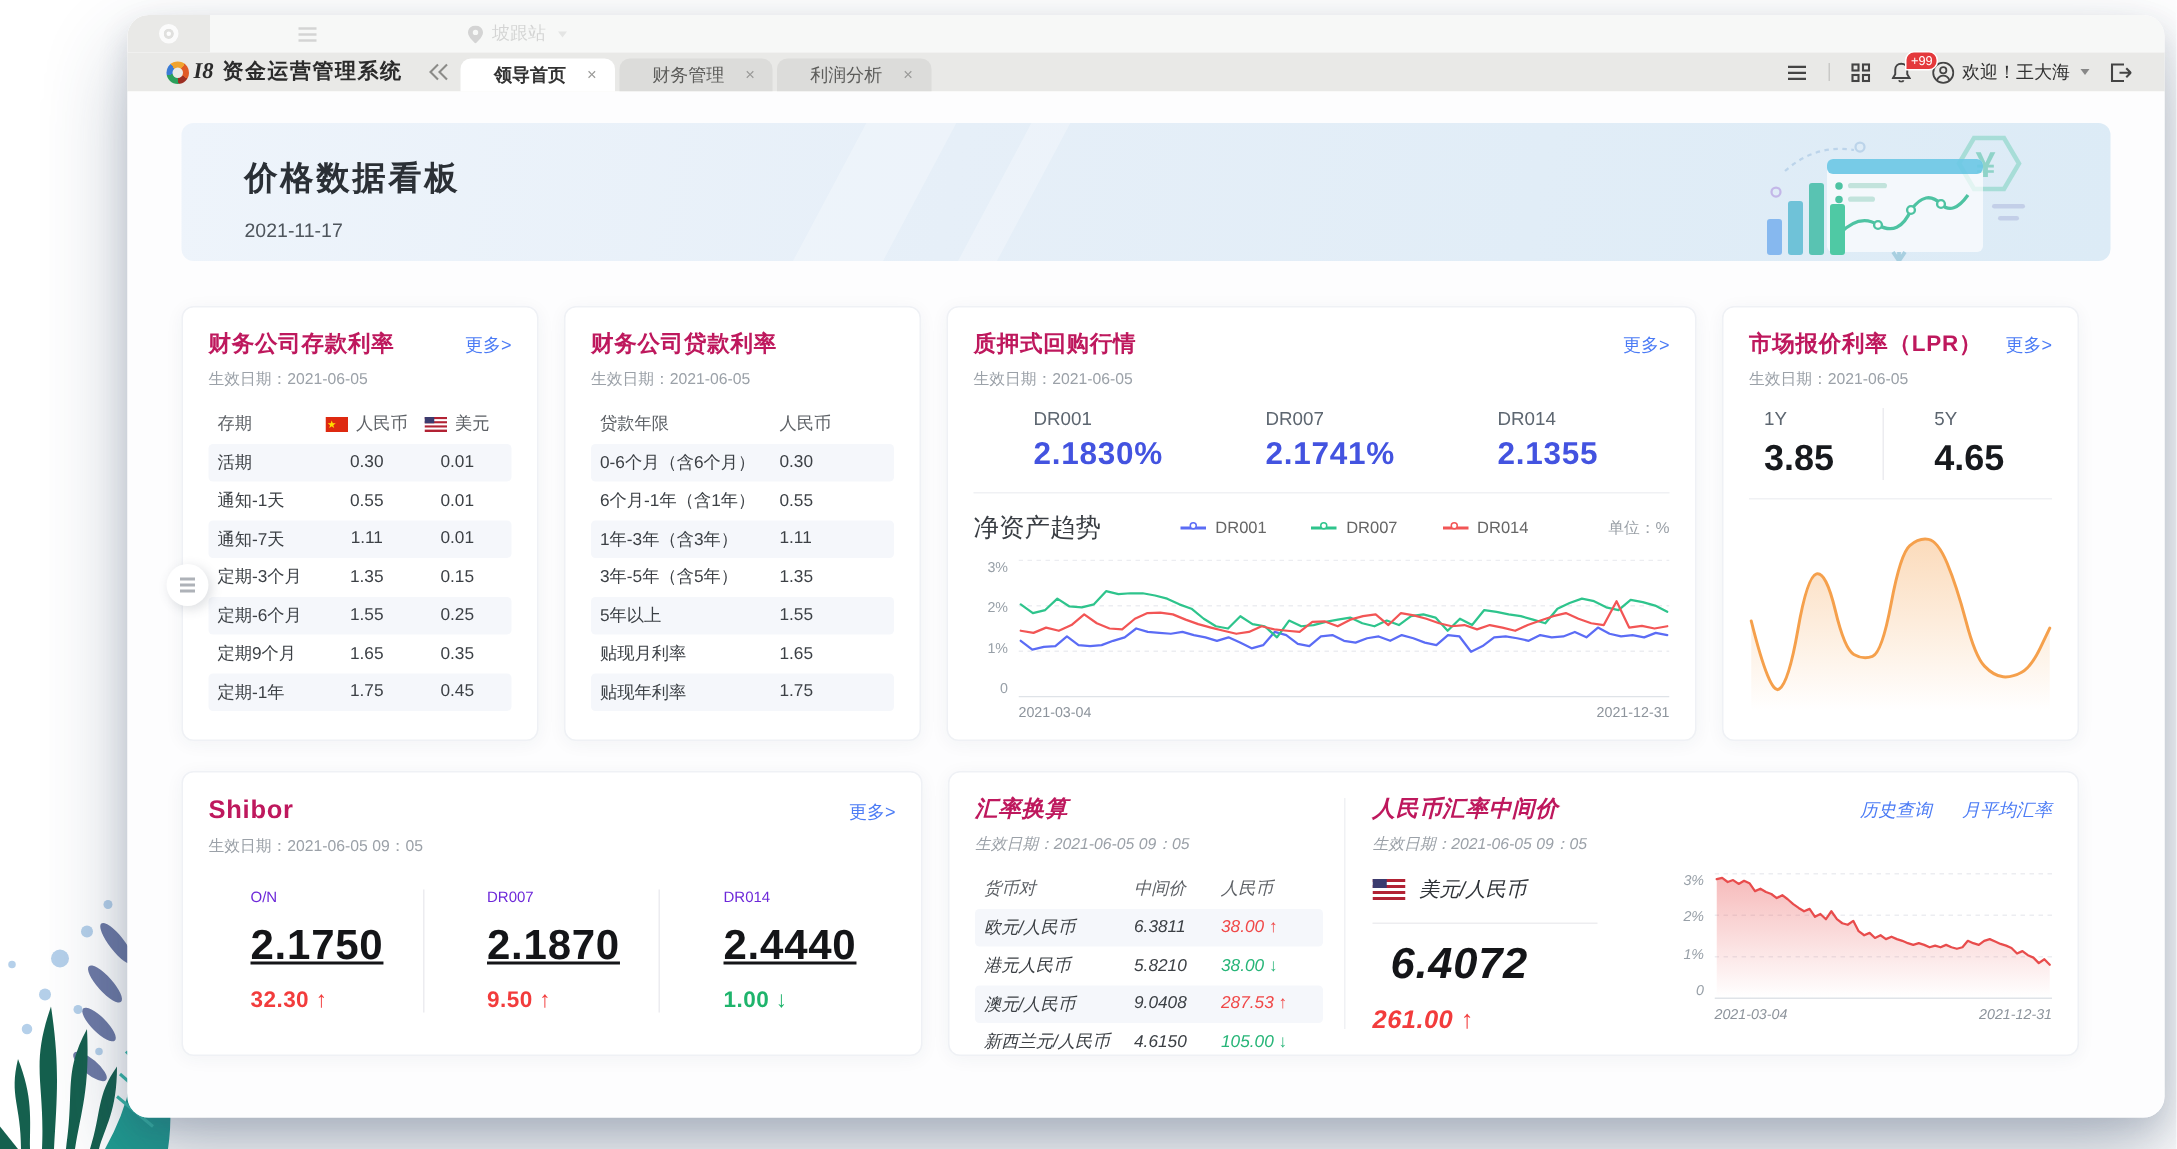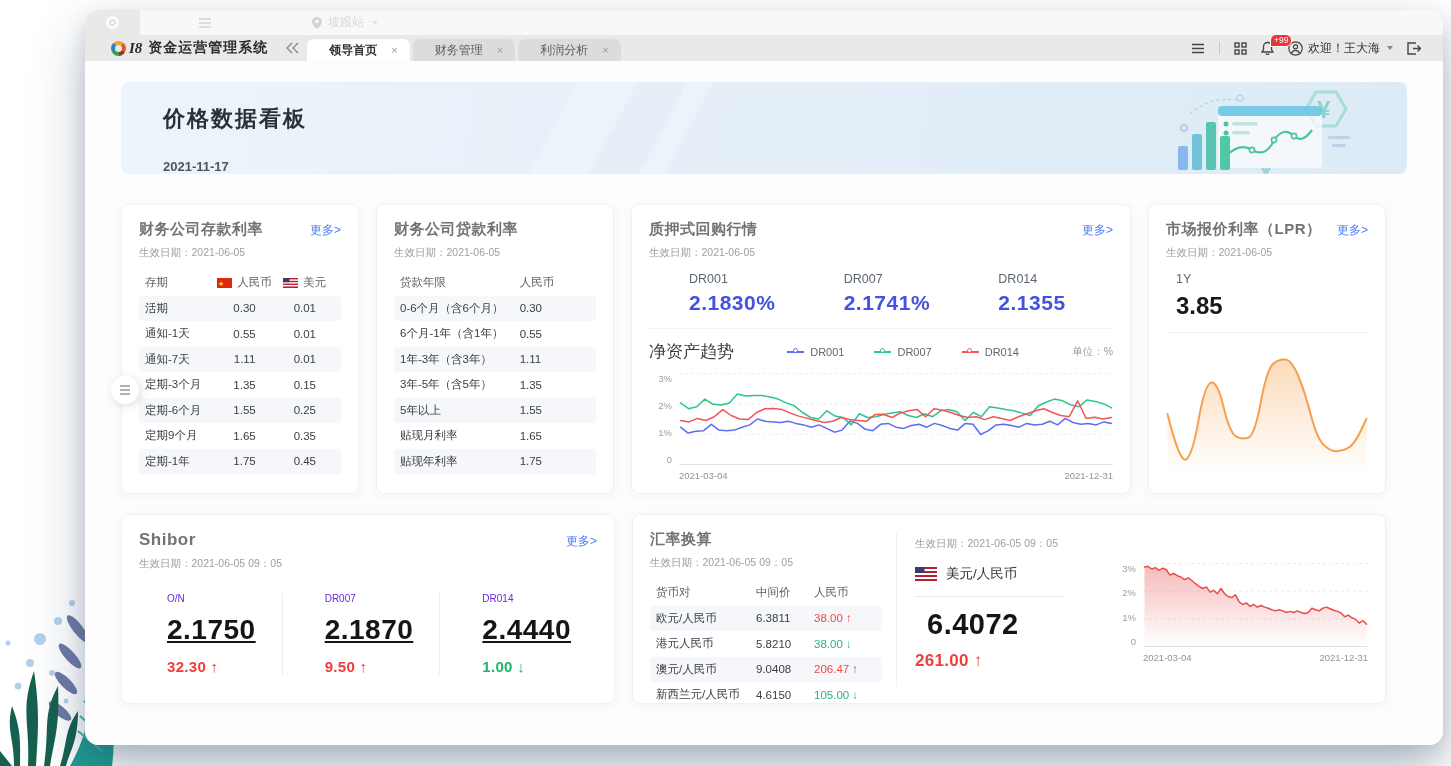--- a/index.html
+++ b/index.html
@@ -53,31 +53,31 @@
     border-top:4px solid #888; margin-left:2px; }
 
   
   .content { height:684px; background:#fdfdfe; border-radius:0 0 14px 14px; position:relative; padding-top:21px; }
 
   .banner { margin:0 36px; height:92px; border-radius:8px; position:relative; overflow:hidden;
     background:linear-gradient(100deg,#eef4fb 0%,#e6eff8 40%,#dcebf6 100%); padding:22px 0 18px 42px; }
   .banner .streak { position:absolute; top:-20px; width:60px; height:140px; background:#fff; opacity:.28; transform:skewX(-28deg); }
   .banner .s1 { left:430px; } .banner .s2 { left:540px; width:26px; }
   .banner-title { font-size:22px; font-weight:bold; color:#2b3036; letter-spacing:2px; }
-  .banner-date { font-size:13px; color:#4e555c; margin-top:25px;font-weight:bold; }
+  .banner-date { font-size:13px; color:#4e555c; margin-top:12px; }
   .banner-illo { position:absolute; right:52px; top:2px; }
 
   .row { display:flex; gap:17px; margin:0 36px; }
   .row1 { margin-top:30px; height:290px; }
   .row2 { margin-top:20px; height:190px; }
   .card { background:#fff; border:1px solid #eff1f5; border-radius:8px;
     box-shadow:0 2px 12px rgba(40,55,75,.05); padding:15px 17px; position:relative; }
 
   .card-head { display:flex; align-items:baseline; justify-content:space-between; }
-  .card-title { font-size:15px; font-weight:bold; color:#737373; letter-spacing:.5px; }
+  .card-title { font-size:15px; font-weight:bold; color:#be185d; letter-spacing:.5px; }
   .card-title.big { font-size:17px; }
   .more-link { font-size:12px; color:#4b7bf5; cursor:pointer; white-space:nowrap; }
   .eff-date { font-size:10.5px; color:#9ba1a8; margin-top:7px; }
 
   
   .tbl { margin-top:10px; }
   .t-hrow,.t-row { display:flex; align-items:center; height:25.5px; font-size:11.5px; padding:0 6px; }
   .t-hrow { color:#5d6166; }
   .t-row { color:#3c4045; border-radius:3px; }
   .t-row.striped { background:#f5f7fb; }
@@ -118,21 +118,21 @@
   
   .shibor-stats { display:flex; margin-top:22px; }
   .shibor-stats .stat { flex:1; padding-left:28px; }
   .shibor-stats .stat + .stat { border-left:1px solid #ececf0; padding-left:42px; }
   .shibor-label { font-size:10px; color:#6d28d9; }
   .shibor-value { font-size:28px; font-weight:bold; color:#141518; margin-top:10px; letter-spacing:.5px;text-decoration:underline; }
   .delta { font-size:15px; margin-top:12px; font-weight:bold; letter-spacing:.3px; }
   .delta.up { color:#f23c3c; } .delta.down { color:#1fb46c; }
 
   
-  .fx-combined { display:flex; }
+  .fx-combined { display:flex;font-style:italic; }
   .fx-left { width:232px; }
   .fx-vdiv { width:1px; background:#f0f1f4; margin:2px 18px 2px 14px; }
   .fx-right { flex:1; display:flex; flex-direction:column; }
   .fx-right-head { display:flex; align-items:baseline; justify-content:space-between; }
   .link-row { display:flex; gap:20px; }
   .blue-link { font-size:12px; color:#4b7bf5; cursor:pointer; }
   .fx-right-body { display:flex; flex:1; margin-top:8px; }
   .cny-stat { width:198px; padding-top:6px; }
   .pair-row { display:flex; align-items:center; gap:9px; font-size:13.5px; color:#2f3338; }
   .cny-divider { width:150px; height:1px; background:#ededf0; margin:13px 0 11px; }
@@ -497,20 +497,24 @@
         <div class="card-head">
           <span class="card-title">市场报价利率（LPR）</span>
           <span class="more-link">更多&gt;</span>
         </div>
         <div class="eff-date">生效日期：2021-06-05</div>
         <div class="lpr-stats">
           <div class="stat">
             <div class="stat-label">1Y</div>
             <div class="lpr-value">3.85</div>
           </div>
+          <div class="stat">
+            <div class="stat-label">5Y</div>
+            <div class="lpr-value">4.65</div>
+          </div>
         </div>
         <div class="lpr-plot">
               <svg width="202" height="128">
                 <defs>
                   <linearGradient id="g10" x1="0" y1="0" x2="0" y2="1">
                     <stop offset="0" stop-color="#f5a04c" stop-opacity="0.38"></stop>
                     <stop offset="1" stop-color="#f5a04c" stop-opacity="0"></stop>
                   </linearGradient>
                 </defs>
                 <path d="M1.5 67Q13.9 116.6 20.1 112.4Q26.4 108.3 32.6 72.8Q38.8 37.4 45.0 35.6Q51.3 33.9 57.5 59.8Q63.7 85.8 69.9 89.3Q76.1 92.9 82.3 90.6Q88.6 88.2 94.8 55.2Q101 22.1 107.2 16.8Q113.4 11.4 119.7 12.6Q125.9 13.8 132.1 28.5Q138.3 43.3 144.6 66.9Q150.8 90.6 157.0 97.1Q163.2 103.6 169.4 104.2Q175.6 104.7 181.8 101.2Q188.1 97.7 194.3 84.7L200.5 71.7L200.5 127L1.5 127Z" fill="url(#g10)" stroke="none"></path>
@@ -565,31 +569,38 @@
                   <div class="t-cell c2 up">38.00 ↑</div>
                 </div>
                 <div class="t-row">
                   <div class="t-cell c0">港元人民币</div>
                   <div class="t-cell c1">5.8210</div>
                   <div class="t-cell c2 down">38.00 ↓</div>
                 </div>
                 <div class="t-row striped">
                   <div class="t-cell c0">澳元/人民币</div>
                   <div class="t-cell c1">9.0408</div>
-                  <div class="t-cell c2 up">206.47 ↑</div>
+                  <div class="t-cell c2 up">287.53 ↑</div>
                 </div>
                 <div class="t-row">
                   <div class="t-cell c0">新西兰元/人民币</div>
                   <div class="t-cell c1">4.6150</div>
                   <div class="t-cell c2 down">105.00 ↓</div>
                 </div>
               </div>
         </div>
         <div class="fx-vdiv"></div>
         <div class="fx-right">
+          <div class="fx-right-head">
+            <span class="card-title">人民币汇率中间价</span>
+            <span class="link-row">
+              <span class="blue-link">历史查询</span>
+              <span class="blue-link">月平均汇率</span>
+            </span>
+          </div>
           <div class="eff-date">生效日期：2021-06-05  09：05</div>
           <div class="fx-right-body">
             <div class="cny-stat">
               <div class="pair-row">
                 <svg class="flag" width="22" height="14" viewBox="0 0 22 14">
                       <rect width="22" height="14" fill="#fff"></rect>
                       <g fill="#b22234">
                         <rect y="0" width="22" height="2"></rect>
                         <rect y="4" width="22" height="2"></rect>
                         <rect y="8" width="22" height="2"></rect>

